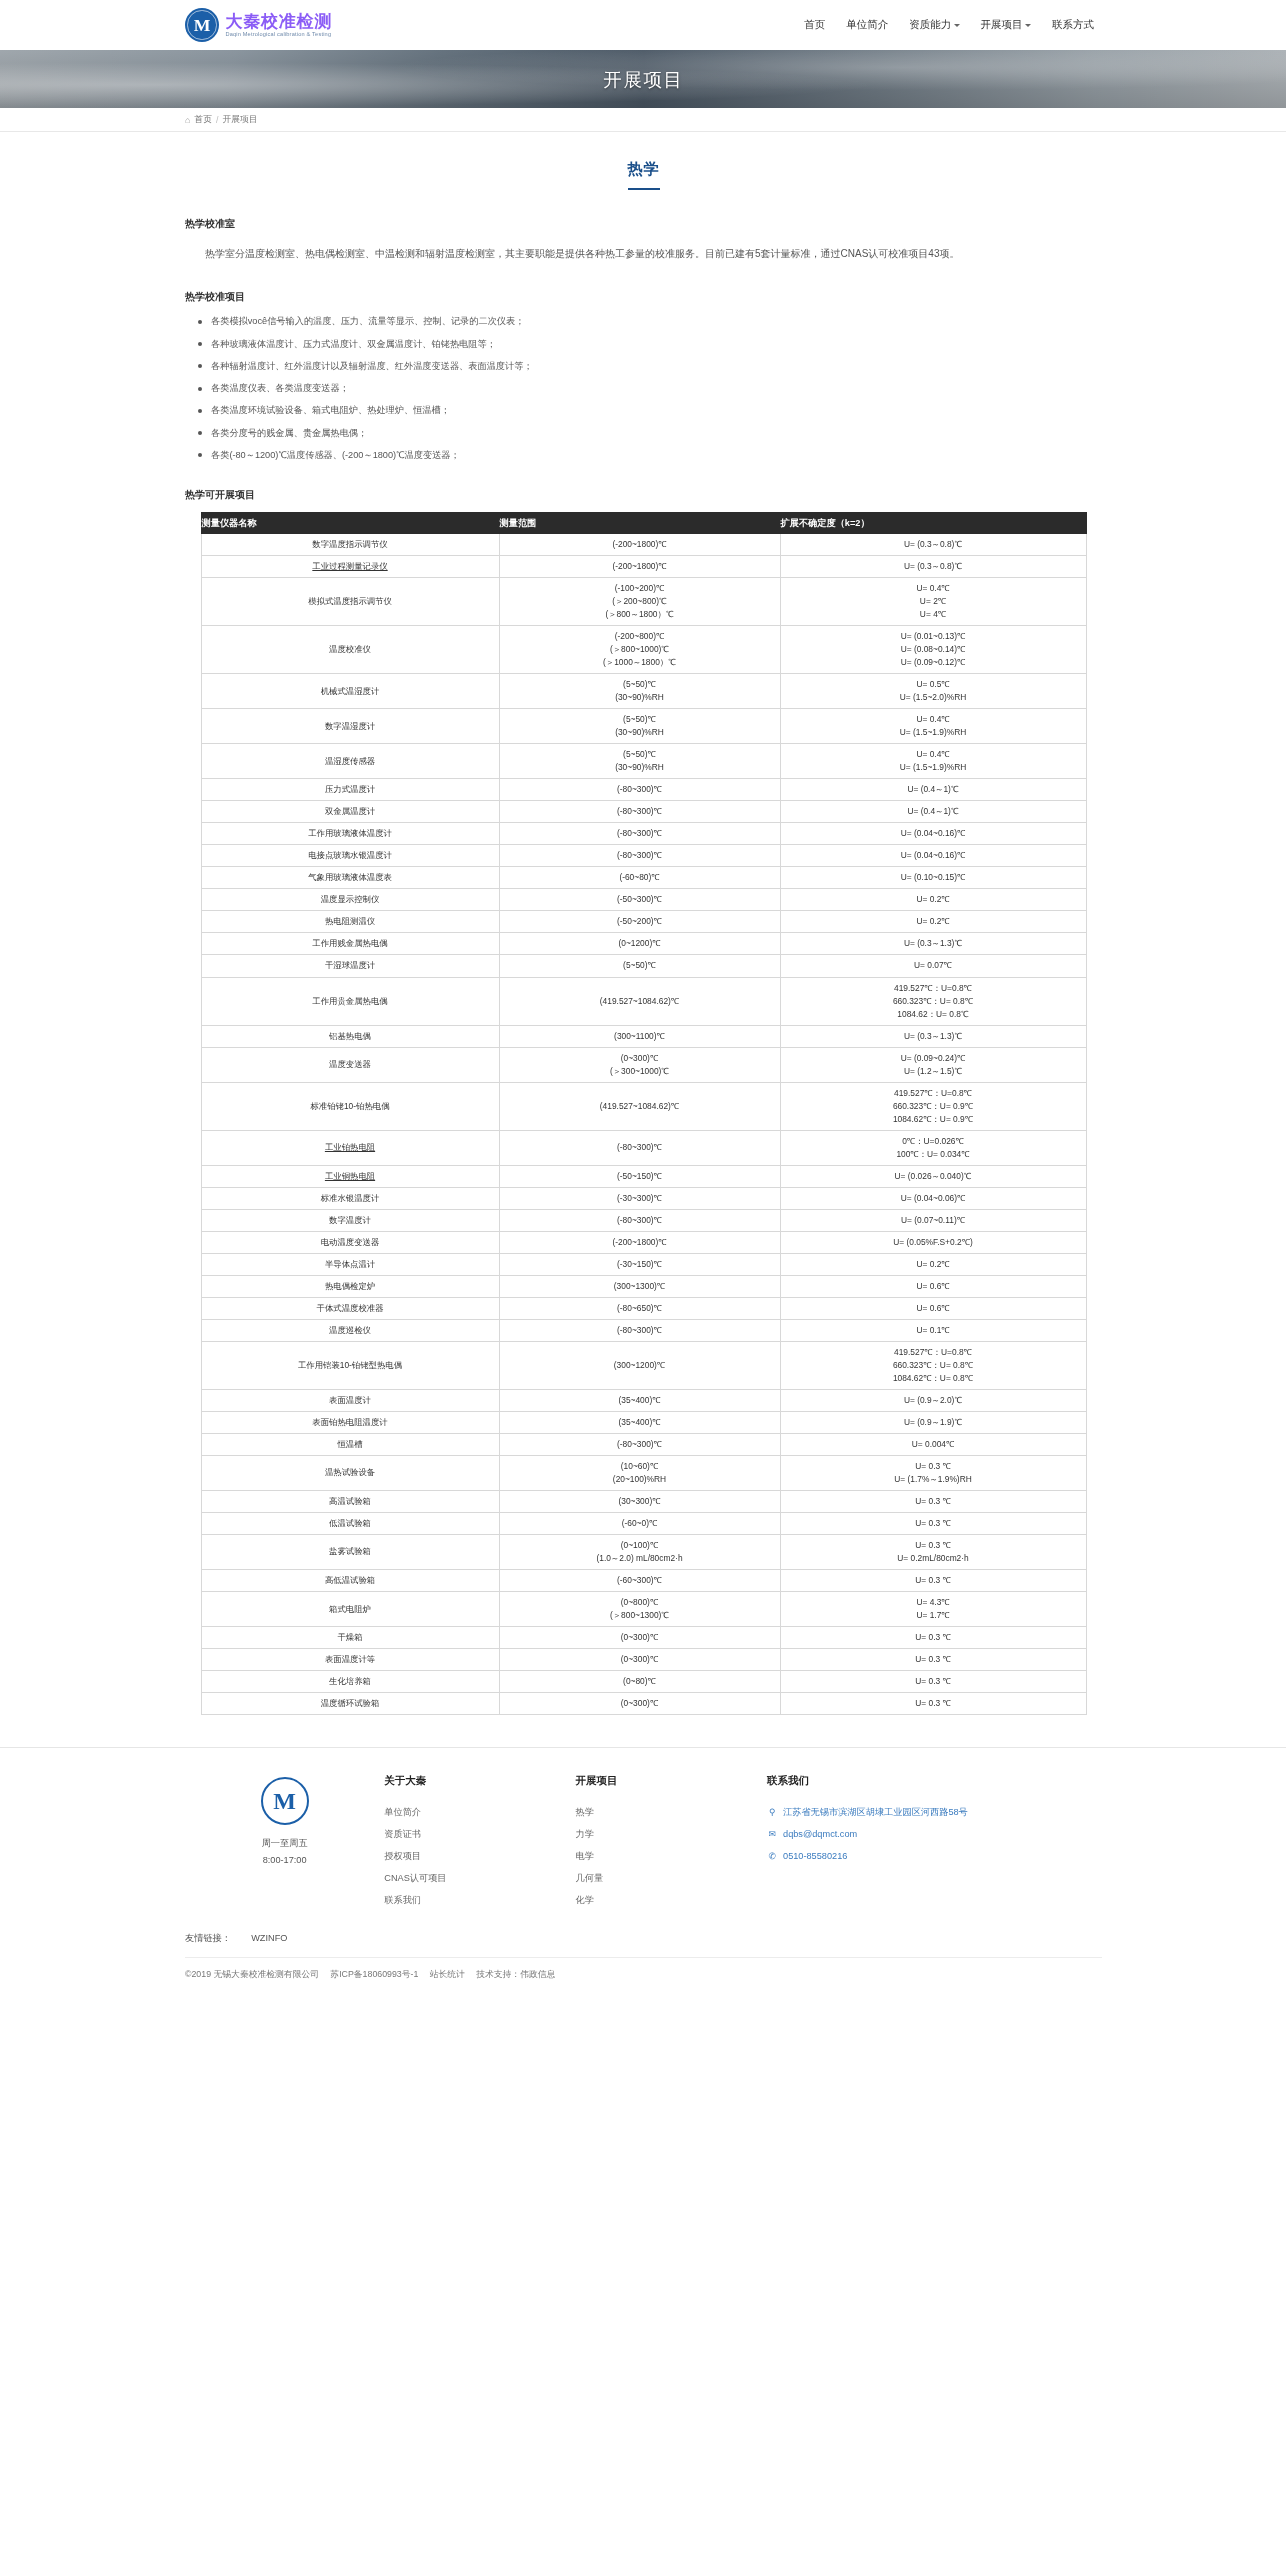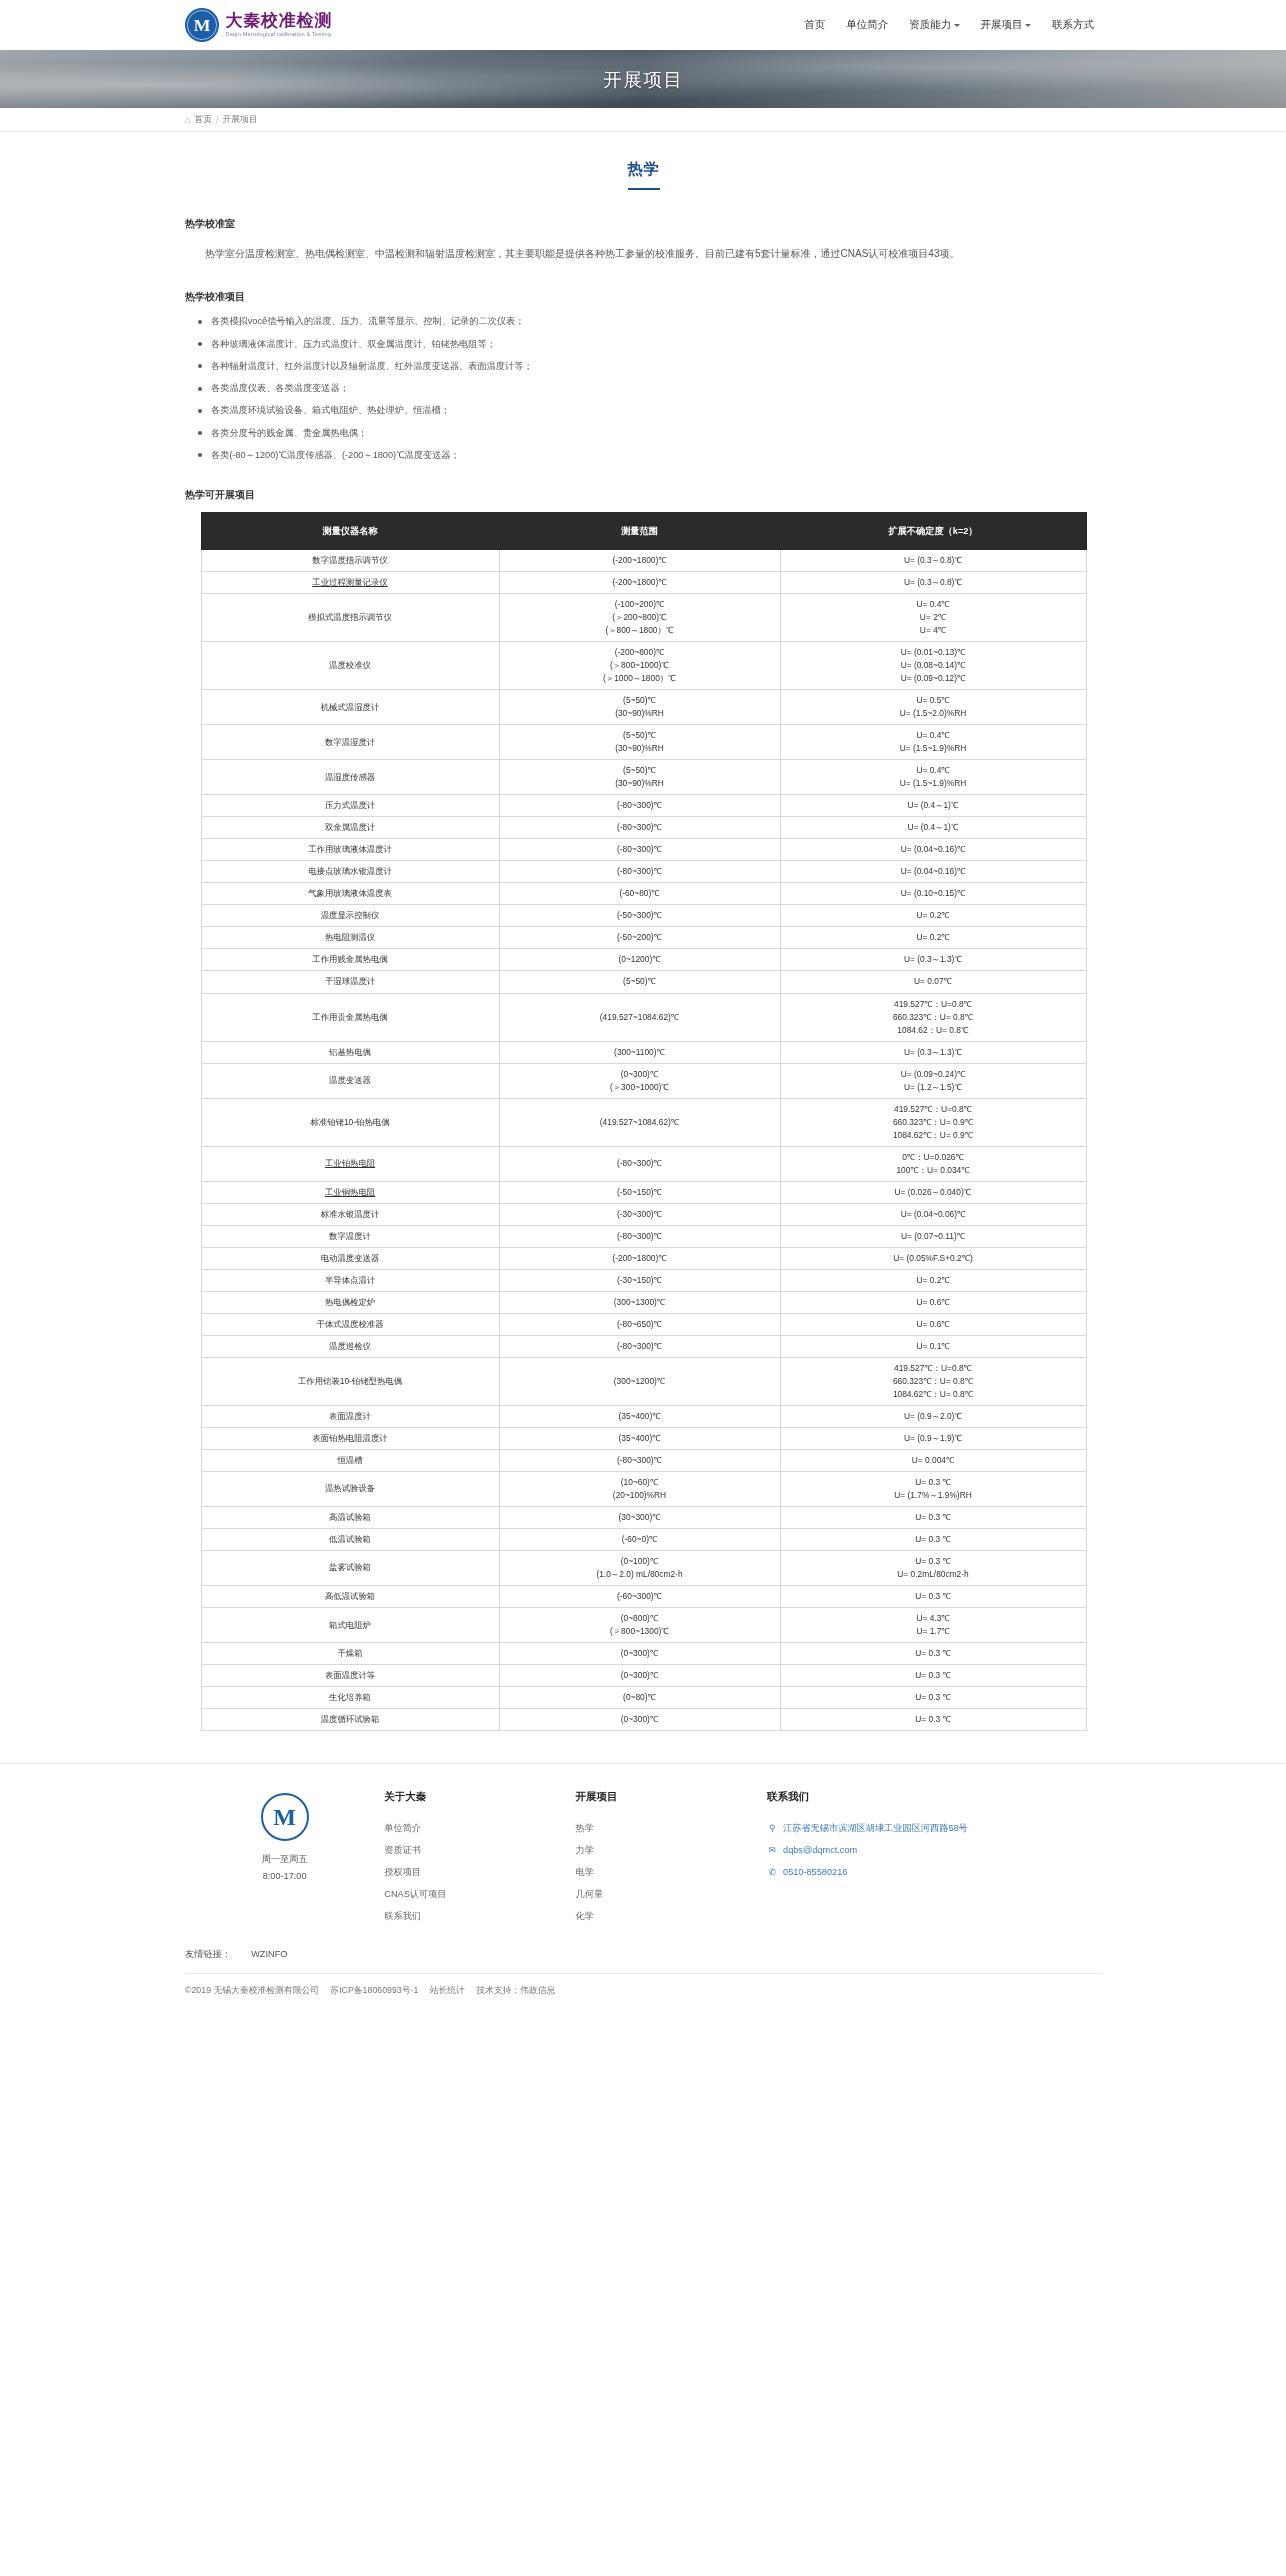--- a/index.html
+++ b/index.html
@@ -28,22 +28,22 @@
     display: flex; align-items: center; justify-content: center;
     color: #fff; font-size: 17.7px; font-weight: bold;
     font-family: "Liberation Serif", serif;
   }
   .logo-mark::after{
     content:"";
     position:absolute; left:2.4px; top:2.4px; right:2.4px; bottom:2.4px;
     border:0.8px solid rgba(255,255,255,.6); border-radius:50%;
   }
   .logo-text-cn {
-    font-size: 17px; font-weight: bold; color: #701a75; letter-spacing: 0.8px;
-    font-family: Liberation Mono, monospace; line-height: 1.1;
+    font-size: 17px; font-weight: bold; color: #8b5cf6; letter-spacing: 0.8px;
+    font-family: Liberation Serif, serif; line-height: 1.1;
   }
   .logo-text-en { font-size: 5.6px; color: #6f8aab; letter-spacing: 0.2px; }
   nav.mainnav { display: flex; align-items: center; gap: 21px; }
   nav.mainnav .nav-item {
     font-size: 10.5px; color: #333; white-space: nowrap; cursor: pointer;
     display: flex; align-items: center; gap: 2.4px;
   }
   nav.mainnav .nav-item .caret {
     display: inline-block; width: 0; height: 0;
     border-left: 3.2px solid transparent; border-right: 3.2px solid transparent;
@@ -109,21 +109,21 @@
     width: 4px; height: 4px; border-radius: 50%; background: #555;
   }
 
   
   table.spec {
     width: 885px; margin: 0 auto; border-collapse: collapse;
     table-layout: fixed;
   }
   table.spec thead th {
     background: #2b2b2b; color: #fff; font-size: 9.2px; font-weight: bold;
-    height: 37px; border: 0.8px solid #2b2b2b; text-align: center;
+    height: 21px; border: 0.8px solid #2b2b2b; text-align: left;
   }
   table.spec td {
     border: 0.8px solid #d8d8d8; font-size: 8.4px; color: #333;
     text-align: center; vertical-align: middle;
     padding: 4px 3.2px; line-height: 1.55;
   }
   table.spec col.c1 { width: 298px; }
   table.spec col.c2 { width: 281px; }
   table.spec col.c3 { width: 306px; }
   td .ul { text-decoration: underline; }

